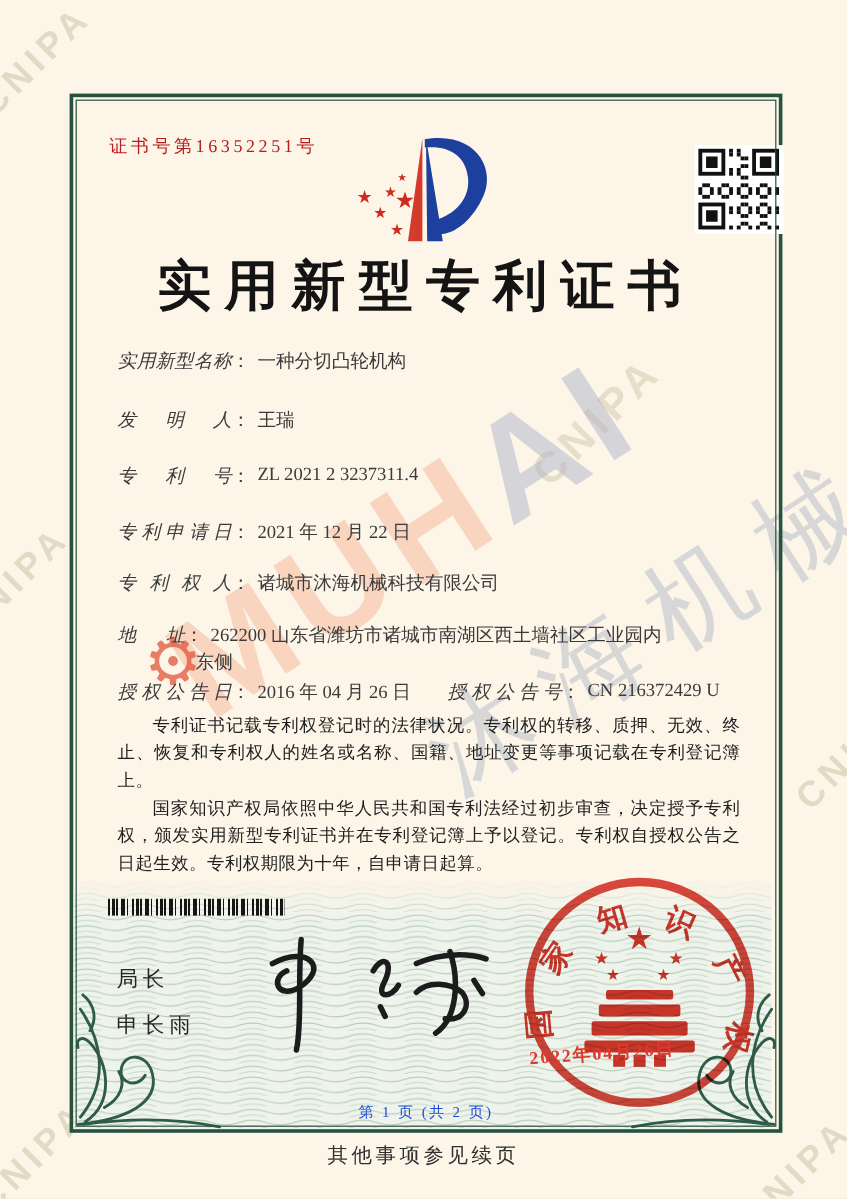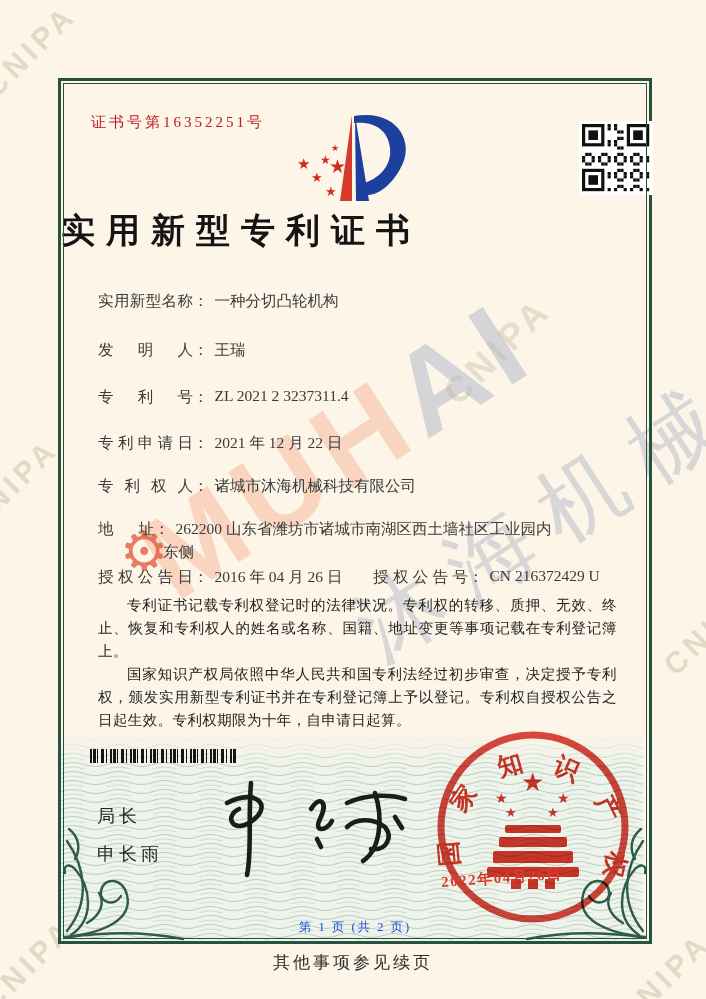--- a/index.html
+++ b/index.html
@@ -25,25 +25,25 @@
         -webkit-mask-image:linear-gradient(to bottom,transparent,black 34px);
         mask-image:linear-gradient(to bottom,transparent,black 34px);}
   .band svg{display:block;}
   .flourish{position:absolute;bottom:0;}
   .flourish.fl-left{left:0;}
   .flourish.fl-right{right:0;transform:scaleX(-1);}
   
   .cert-number{position:absolute;left:30px;top:32px;font-size:15px;letter-spacing:3px;color:#b91c1c;}
   .logo{position:absolute;left:234px;top:28px;width:122px;height:100px;}
   .qr{position:absolute;left:518px;top:40px;width:74px;height:74px;background:#fff;}
-  .title{position:absolute;left:0;right:0;top:127px;font-size:34px;font-weight:bold;
+  .title{position:absolute;left:0;right:0;top:127px;text-align:center;font-size:45px;font-weight:bold;
          letter-spacing:11px;color:#141414;}
   .fields{position:absolute;left:37px;top:210px;width:520px;font-size:15.5px;color:#3a3a3a;}
   .frow{position:absolute;left:0;white-space:nowrap;}
-  .flabel{display:inline-block;text-align:justify;text-align-last:justify;vertical-align:top;}
+  .flabel{display:inline-block;text-align:justify;text-align-last:justify;vertical-align:top;font-style:italic;}
   .w96{width:95px;}
   .w66{width:56px;}
   .colon{display:inline-block;margin-right:6px;}
   .fvalue{display:inline-block;vertical-align:top;}
   .addr2{position:absolute;left:65px;top:23px;}
   .grant2{position:absolute;left:275px;top:0;}
   .paras{position:absolute;left:37px;top:513px;width:519px;font-size:14.5px;line-height:23px;
          color:#1e1e1e;text-align:justify;letter-spacing:.4px;}
   .paras p{margin:0;text-indent:2em;}
   .barcode{position:absolute;left:29px;top:668px;width:147px;height:14px;

